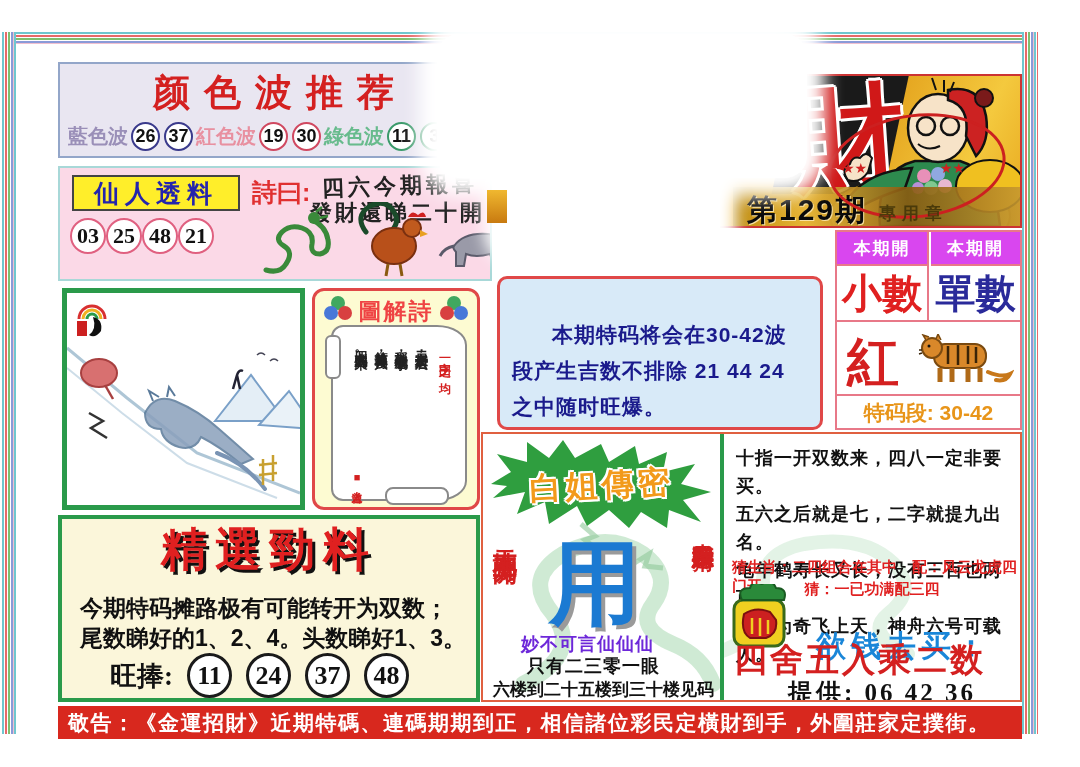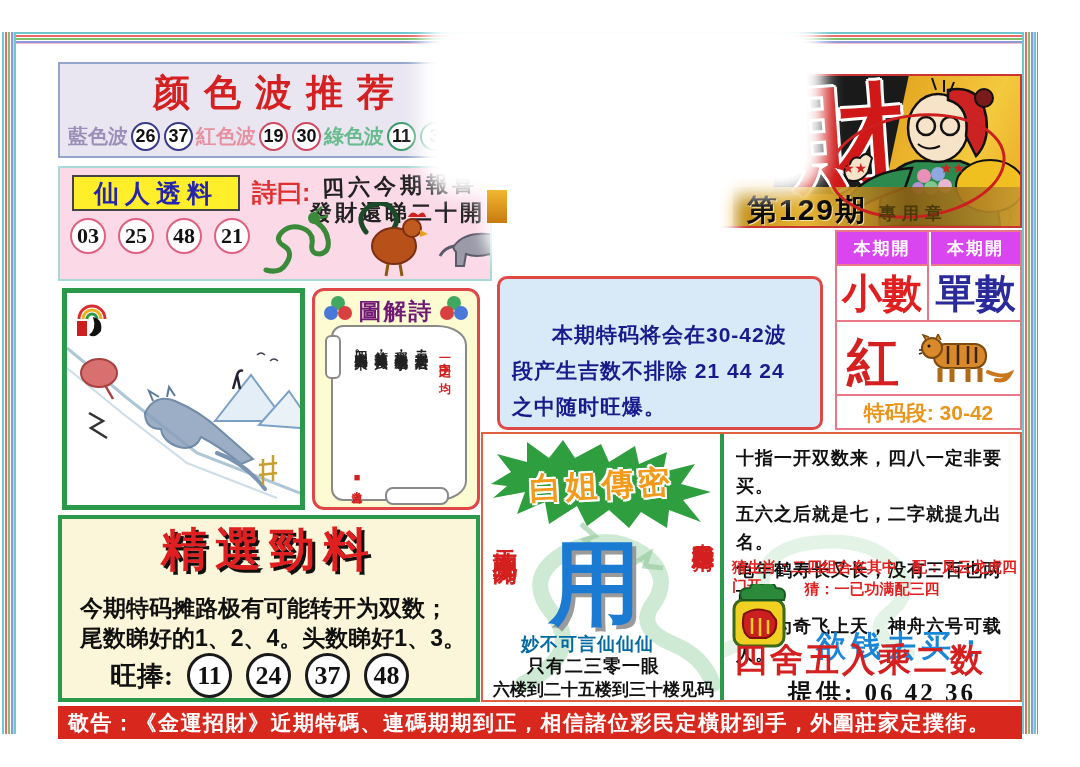--- a/index.html
+++ b/index.html
@@ -23,30 +23,30 @@
   .numcircle.b { border:2px solid #3a3a8c; }
   .numcircle.r { border:2px solid #d04860; }
   .numcircle.g { border:2px solid #3a9a6a; }
 
   
   .pinkbox { left:58px; top:166px; width:434px; height:115px; background:#fbd9e7; border:2px solid #a8d8d8; z-index:2; overflow:hidden; }
   .xianren-label { position:absolute; left:12px; top:7px; width:168px; height:36px; background:#ffee2a; border:2px solid #444; color:#2424ad; font-weight:bold; font-size:25px; letter-spacing:6px; display:flex; align-items:center; justify-content:center; }
   .shiyue { position:absolute; left:192px; top:8px; color:#e03030; font-weight:bold; font-size:25px; }
   .poem1 { position:absolute; left:262px; top:3px; font-family:"Liberation Serif", serif; font-size:22px; font-weight:bold; color:#222; transform:rotate(-2deg); letter-spacing:4px; }
   .poem2 { position:absolute; left:250px; top:30px; font-family:"Liberation Serif", serif; font-size:22px; font-weight:bold; color:#222; letter-spacing:3px; }
-  .xr-circles { position:absolute; left:10px; top:50px; display:flex; gap:12px;justify-content:center; }
+  .xr-circles { position:absolute; left:10px; top:50px; display:flex; gap:0;justify-content:center; }
   .xr-circle { display:inline-flex; align-items:center; justify-content:center; width:36px; height:36px; border-radius:50%; background:#fff; border:2px solid #e06080; font-weight:bold; font-size:22px; color:#111; font-family:"Liberation Serif", serif; }
   .xr-hint { position:absolute; left:12px; top:100px; color:#2aa86a; font-weight:bold; font-size:23px; letter-spacing:2px;margin-top:32px; }
 
   
   .painting { left:62px; top:288px; width:243px; height:222px; background:#fff; border:5px solid #2a9a4a; z-index:2; overflow:hidden; }
 
   
   .tujieshi { left:312px; top:288px; width:168px; height:222px; background:#fdfbd2; border:3px solid #e04848; border-radius:12px; z-index:2; overflow:hidden; }
-  .tjs-title { position:absolute; left:0; top:5px; width:100%; text-align:center; color:#701a75; font-weight:bold; font-size:23px; letter-spacing:2px; }
+  .tjs-title { position:absolute; left:0; top:5px; width:100%; text-align:center; color:#ef4444; font-weight:bold; font-size:23px; letter-spacing:2px; }
   .scroll { position:absolute; left:16px; top:34px; width:136px; height:176px; background:#fff; border:2px solid #8a8a8a; border-radius:12px 30px 30px 12px / 12px 20px 20px 12px; }
   .scroll:before { content:""; position:absolute; left:-8px; top:8px; width:12px; height:40px; background:#fff; border:2px solid #8a8a8a; border-radius:6px; }
   .scroll:after { content:""; position:absolute; right:16px; bottom:-6px; width:60px; height:14px; background:#fff; border:2px solid #8a8a8a; border-radius:8px; }
   .scroll-poem { position:absolute; right:34px; top:14px; height:150px; writing-mode:vertical-rl; font-family:"Liberation Serif", serif; font-size:13px; font-weight:bold; color:#222; line-height:1.55; letter-spacing:1px; }
   .scroll-note { position:absolute; right:12px; top:24px; writing-mode:vertical-rl; color:#d42020; font-weight:bold; font-size:12px; letter-spacing:2px; }
   .scroll-sign { position:absolute; left:16px; bottom:16px; writing-mode:vertical-rl; color:#d42020; font-weight:bold; font-size:11px; }
 
   
   .boduan { left:497px; top:276px; width:326px; height:154px; background:#d8eaf8; border:3px solid #e04848; border-radius:10px; z-index:6; }
   .boduan-title { position:absolute; left:12px; top:8px; color:#e02020; font-weight:bold; font-size:23px; }
@@ -66,21 +66,21 @@
   
   .lowmid { left:481px; top:432px; width:541px; height:270px; border:2px solid #e06040; display:flex; z-index:2; background:#fff; }
   .baijie { position:relative; width:237px; height:100%; overflow:hidden; }
   .rightcol { position:relative; flex:1; border-left:4px solid #2a9a4a; overflow:hidden; }
 
   .starburst-wrap { position:absolute; left:0; top:4px; width:237px; height:92px; }
   .bj-title { position:absolute; left:0; top:26px; width:100%; text-align:center; color:#f29a1a; font-weight:bold; font-size:32px; letter-spacing:4px; transform:rotate(-3deg); text-shadow:-2px 0 #fff,2px 0 #fff,0 -2px #fff,0 2px #fff,2px 2px #fff,-2px -2px #fff; }
   .bj-left { position:absolute; left:6px; top:96px; writing-mode:vertical-rl; color:#d42020; font-weight:bold; font-size:24px; letter-spacing:2px; }
   .bj-char { position:absolute; left:66px; top:88px; font-size:92px; font-weight:bold; color:#1b7ad2; font-family:"Liberation Serif", serif; text-shadow:4px 4px 0 #9a9a9a; }
   .bj-right { position:absolute; right:2px; top:92px; writing-mode:vertical-rl; color:#d42020; font-weight:bold; font-size:22px; letter-spacing:1px; }
-  .bj-line1 { position:absolute; left:38px; top:198px; font-weight:bold; font-size:18px; color:#0369a1; letter-spacing:1px; }
+  .bj-line1 { position:absolute; left:38px; top:198px; font-weight:bold; font-size:18px; color:#6d28d9; letter-spacing:1px; }
   .bj-line2 { position:absolute; left:44px; top:220px; font-weight:bold; font-size:18px; color:#111; letter-spacing:1px; }
   .bj-line3 { position:absolute; left:2px; top:244px; width:100%; text-align:center; font-weight:bold; font-size:17px; color:#111; }
 
   .rc-poem { position:absolute; left:12px; top:10px; font-weight:bold; font-size:18px; color:#111; line-height:28px; letter-spacing:1px; }
   .rc-hint1 { position:absolute; left:8px; top:124px; color:#e02020; font-weight:bold; font-size:15px; }
   .rc-hint2 { position:absolute; left:0; top:146px; width:100%; text-align:center; color:#e02020; font-weight:bold; font-size:15px; }
   .rc-buytitle { position:absolute; left:92px; top:168px; color:#1a86d8; font-weight:bold; font-size:30px; letter-spacing:5px;margin-top:24px; }
   .rc-buybody { position:absolute; left:10px; top:204px; color:#d42020; font-weight:bold; font-size:33px; letter-spacing:3px; font-family:"Liberation Serif", serif; }
   .rc-provide { position:absolute; left:0; top:242px; width:100%; text-align:center; color:#111; font-weight:bold; font-size:25px; font-family:"Liberation Serif", serif; letter-spacing:3px;padding-left:20px; }
   .fist { position:absolute; left:6px; top:150px; }

